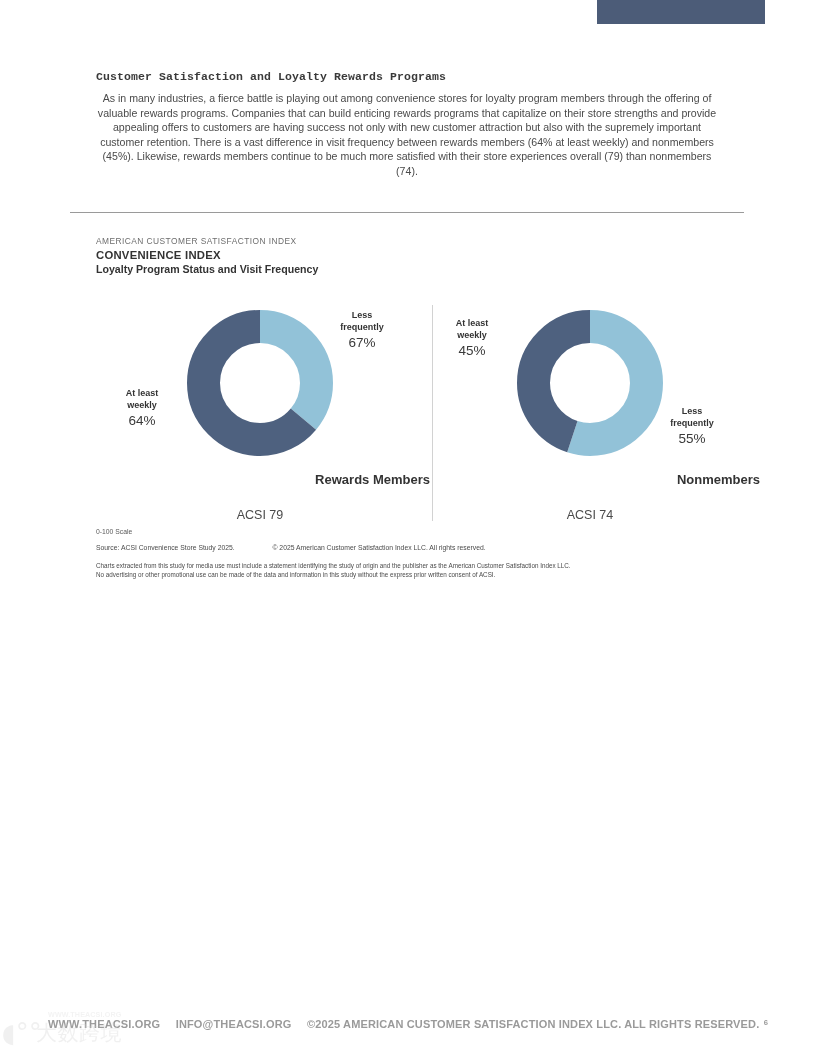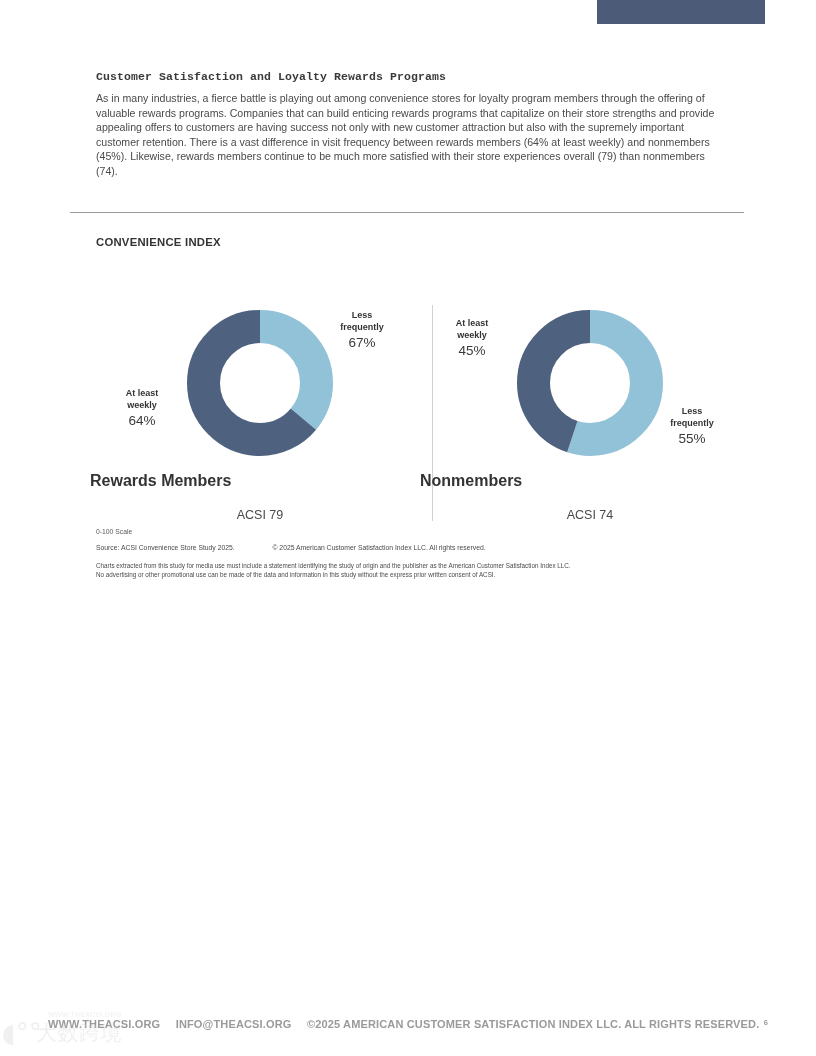--- a/index.html
+++ b/index.html
@@ -40,21 +40,21 @@
     color: #3a3a3a;
     letter-spacing: 0.1px;
     margin: 0 0 8px 0;
     font-family: Liberation Mono, monospace;
   }
   .article-body {
     font-size: 10.6px;
     line-height: 14.6px;
     color: #4a4a4a;
     margin: 0;
-    text-align: left;
+    text-align: center;
   }
 
   
   .section-rule {
     position: absolute;
     left: 70px;
     top: 212px;
     width: 674px;
     height: 1px;
     background: #9a9a9a;
@@ -146,22 +146,22 @@
   .lbl-l1-left  { left: 4px;   top: 92px; }
   .lbl-l1-right { left: 224px; top: 14px; }
   .lbl-l2-left  { left: 4px;   top: 22px; }
   .lbl-l2-right { left: 224px; top: 110px; }
 
   .panel-title {
     position: absolute;
     top: 176px;
     left: 0;
     width: 340px;
-    text-align: left;
-    font-size: 16px;
+    text-align: right;
+    font-size: 13px;
     font-weight: bold;
     color: #333333;
   }
   .panel-score {
     position: absolute;
     top: 212px;
     left: 0;
     width: 340px;
     text-align: center;
     font-size: 12.5px;
@@ -265,21 +265,23 @@
 <div class="top-banner"></div>
 
 <div class="article">
   <h1 class="article-heading">Customer Satisfaction and Loyalty Rewards Programs</h1>
   <p class="article-body">As in many industries, a fierce battle is playing out among convenience stores for loyalty program members through the offering of valuable rewards programs. Companies that can build enticing rewards programs that capitalize on their store strengths and provide appealing offers to customers are having success not only with new customer attraction but also with the supremely important customer retention. There is a vast difference in visit frequency between rewards members (64% at least weekly) and nonmembers (45%). Likewise, rewards members continue to be much more satisfied with their store experiences overall (79) than nonmembers (74).</p>
 </div>
 
 <div class="section-rule"></div>
 
 <div class="chart-header">
+  <div class="chart-eyebrow">AMERICAN CUSTOMER SATISFACTION INDEX</div>
   <div class="chart-org">CONVENIENCE INDEX</div>
+  <div class="chart-subtitle">Loyalty Program Status and Visit Frequency</div>
 </div>
 
 <div class="charts-area">
 
   <div class="chart-divider"></div>
 
   <div class="donut-panel left">
     <div class="donut-wrap">
       <svg width="146" height="146" viewBox="0 0 146 146" aria-hidden="true">
 

